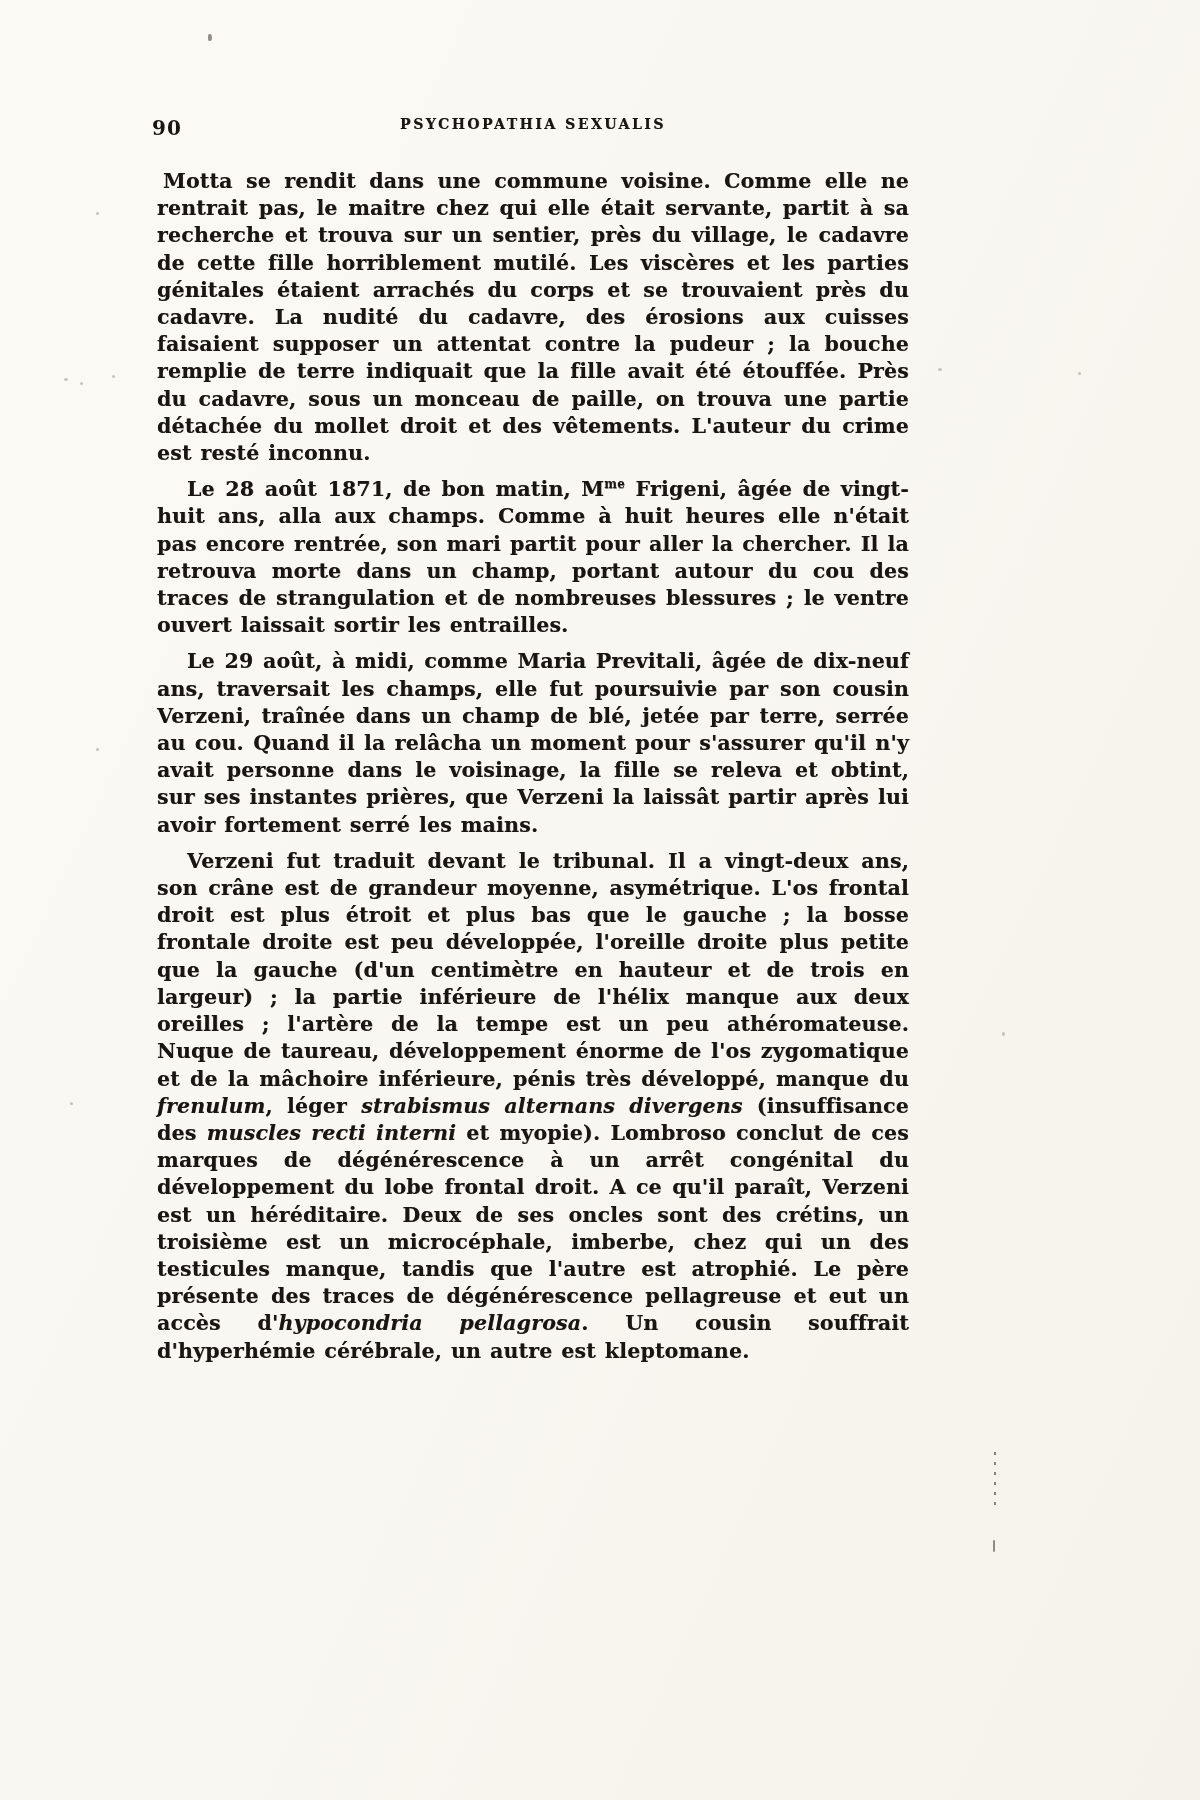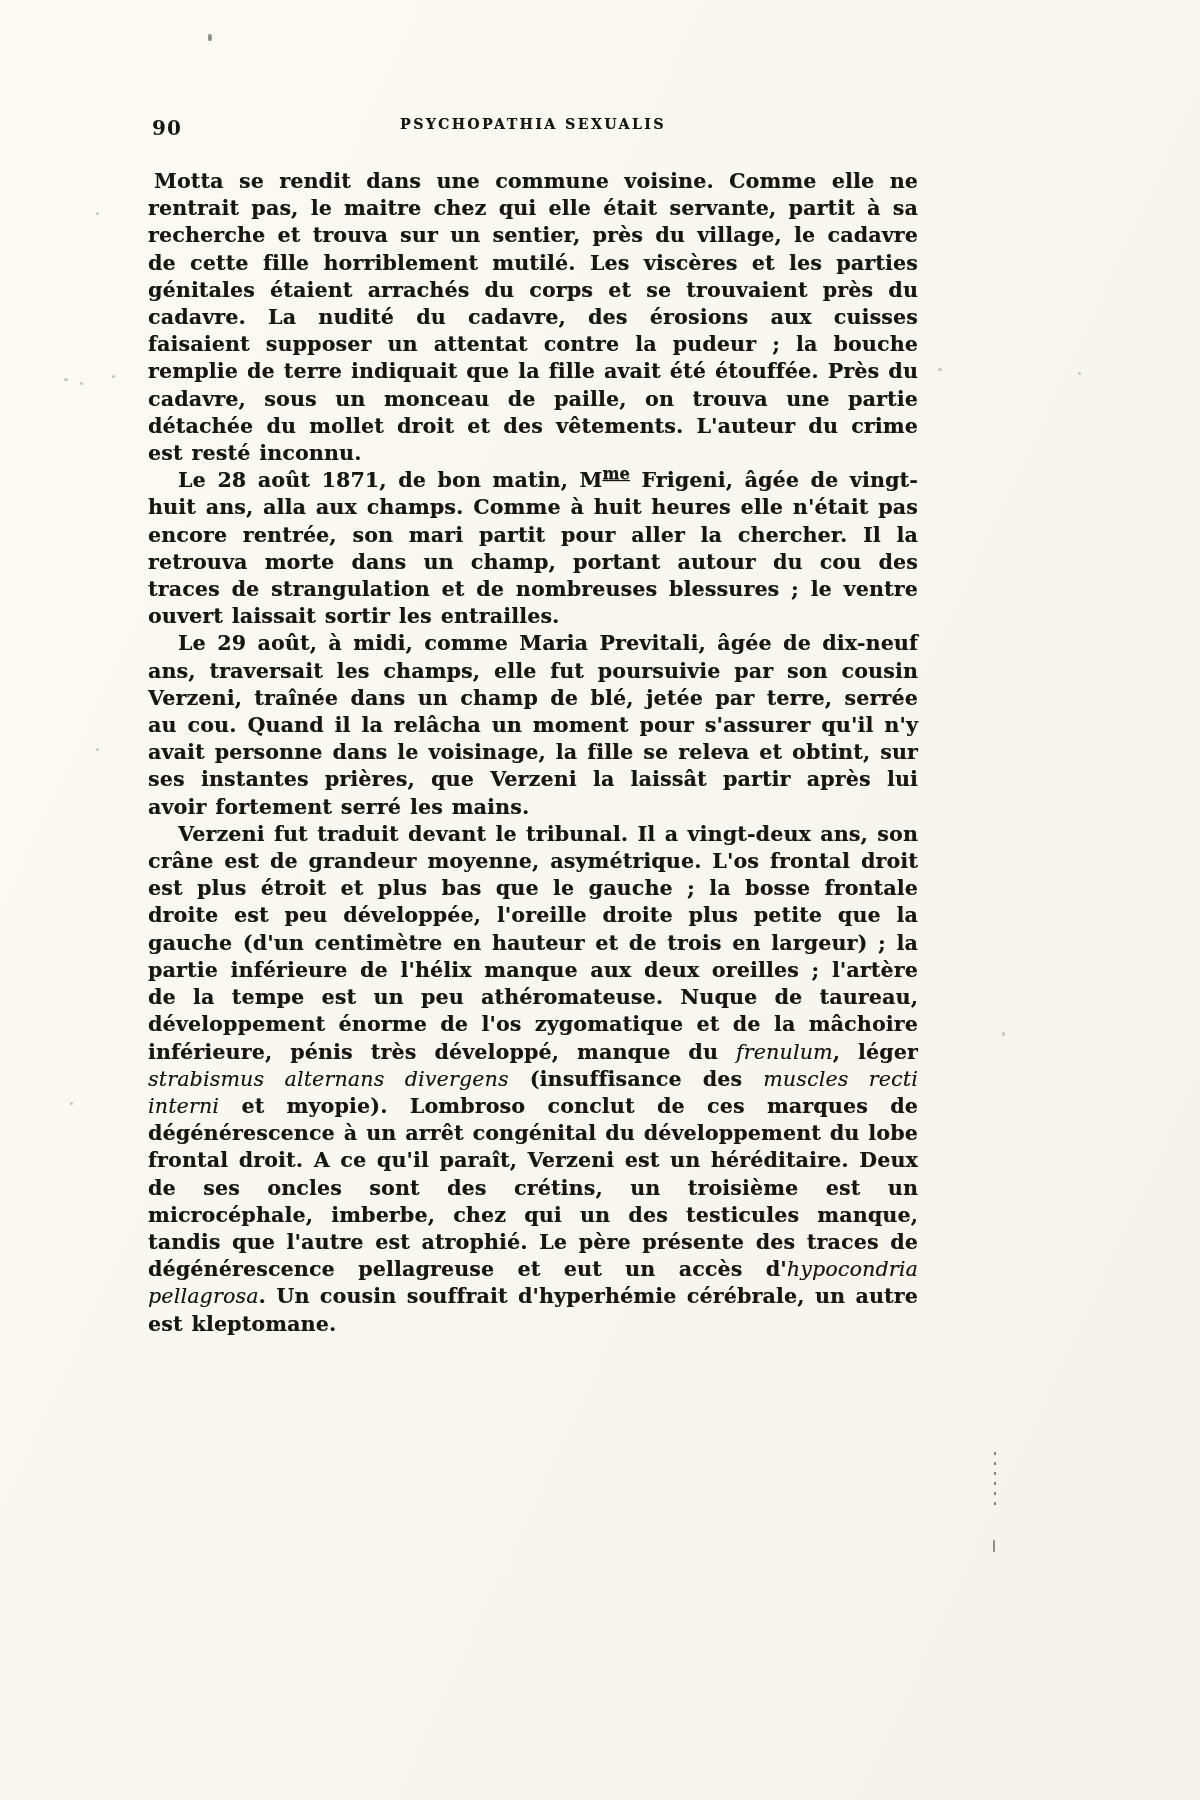--- a/index.html
+++ b/index.html
@@ -39,42 +39,41 @@
   }
   .running-title {
     text-align: center;
     font-size: 14px;
     font-weight: 700;
     letter-spacing: 2.5px;
     padding-top: 4px;
     text-shadow: 0.4px 0.4px 0 rgba(24,21,18,0.55);
   }
   .body-text p.para {
-    margin: 0;
+    margin: 9px;
     font-size: 20.5px;
     line-height: 27.2px;
     font-weight: 700;
     text-align: justify;
     text-indent: 30px;
     letter-spacing: 0.2px;
     word-spacing: 1.5px;
     text-shadow: 0.35px 0.35px 0 rgba(24,21,18,0.5);
   }
   .body-text p.para.no-indent {
     text-indent: 6px;
   }
   .body-text i {
     font-style: italic;
-    font-weight: 400;
+    font-weight: 700;
   }
   .body-text sup {
-    font-size: 16px;
+    font-size: 12px;
     line-height: 0;
     vertical-align: super;
-    text-decoration: underline;
   }
   
   .speck {
     position: absolute;
     background: rgba(60,55,48,0.55);
     border-radius: 50%;
   }
   .speck.faint { background: rgba(90,85,75,0.32); }
   .dotline {
     position: absolute;

